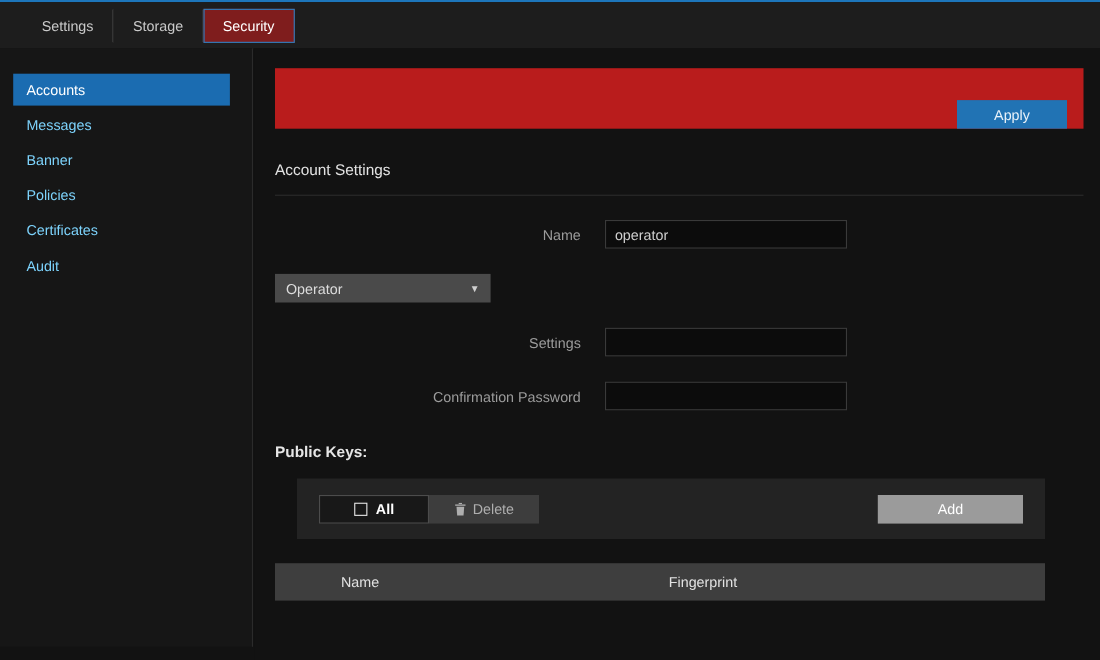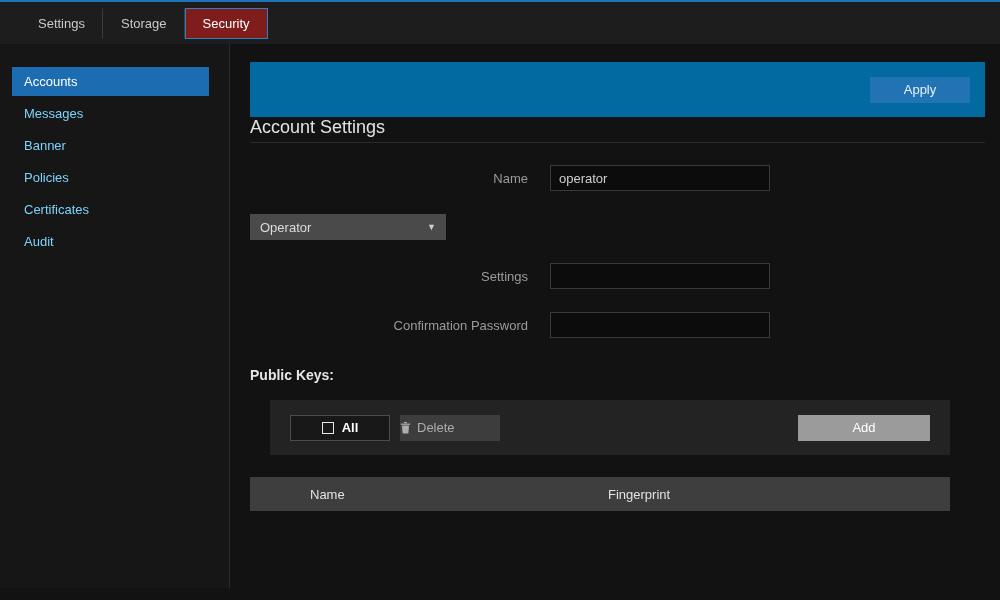--- a/index.html
+++ b/index.html
@@ -30,30 +30,30 @@
     margin:0 20px 3px 12px; padding:7px 12px; color:#7dd3fc; font-size:13px;
     cursor:pointer; line-height:15px;
   }
   .side-item.active { background:#1b6cb1; color:#ffffff; }
   
   .main {
     position:absolute; top:44px; left:231px; right:0; bottom:0;
     background:#121212; padding:18px 0 0 19px;
   }
   .applybar {
-    width:735px; height:55px; background:#0369a1;
-    display:flex; align-items:center; justify-content:flex-end; padding-right:15px;
+    width:735px; height:55px; background:#b91c1c;
+    display:flex; align-items:flex-end; justify-content:flex-end; padding-right:15px;
   }
   .btn-apply {
     width:100px; height:26px; background:#2173b4; color:#e9f2fa;
     font-size:13px; border:none; cursor:pointer; font-family:inherit;
   }
   .section-title {
-    width:735px; color:#e3e3e3; font-size:18px; font-weight:400;
-    padding-bottom:4px; border-bottom:1px solid #2b2b2b;
+    margin-top:29px; width:735px; color:#e3e3e3; font-size:14px; font-weight:400;
+    padding-bottom:15px; border-bottom:1px solid #2b2b2b;
   }
   .form { margin-top:22px; }
   .frow { display:flex; align-items:center; margin-bottom:23px; }
   .flabel {
     width:300px; text-align:right; color:#9b9b9b; font-size:13px; padding-right:22px;
   }
   .tinput {
     width:220px; height:26px; background:#0c0c0c; border:1px solid #3a3a3a;
     color:#cfcfcf; font-size:13px; padding:0 8px; font-family:inherit;
   }
@@ -69,22 +69,22 @@
     display:flex; align-items:center; padding:0 20px;
   }
   .btn-all {
     width:100px; height:26px; background:#181818; border:1px solid #4c4c4c;
     color:#ffffff; font-weight:bold; font-size:13px; cursor:pointer;
     display:flex; align-items:center; justify-content:center; gap:8px; font-family:inherit;
   }
   .checkbox { width:12px; height:12px; border:1px solid #e8e8e8; background:transparent; }
   .btn-delete {
     width:100px; height:26px; background:#3d3d3d; color:#aeaeae; font-size:13px;
-    border:none; margin-left:10px; cursor:pointer; font-family:inherit;
-    display:flex; align-items:center; justify-content:flex-start; gap:6px;
+    border:none; cursor:pointer; font-family:inherit;
+    display:flex; align-items:center; justify-content:center; gap:6px;
   }
   .btn-add {
     margin-left:auto; width:132px; height:26px; background:#9b9b9b; color:#ffffff;
     font-size:13px; border:none; cursor:pointer; font-family:inherit;
   }
   .thead {
     position:relative; margin-top:22px; width:700px; height:34px;
     background:#3e3e3e; color:#e2e2e2; font-size:13px;
   }
   .th { position:absolute; top:10px; }

